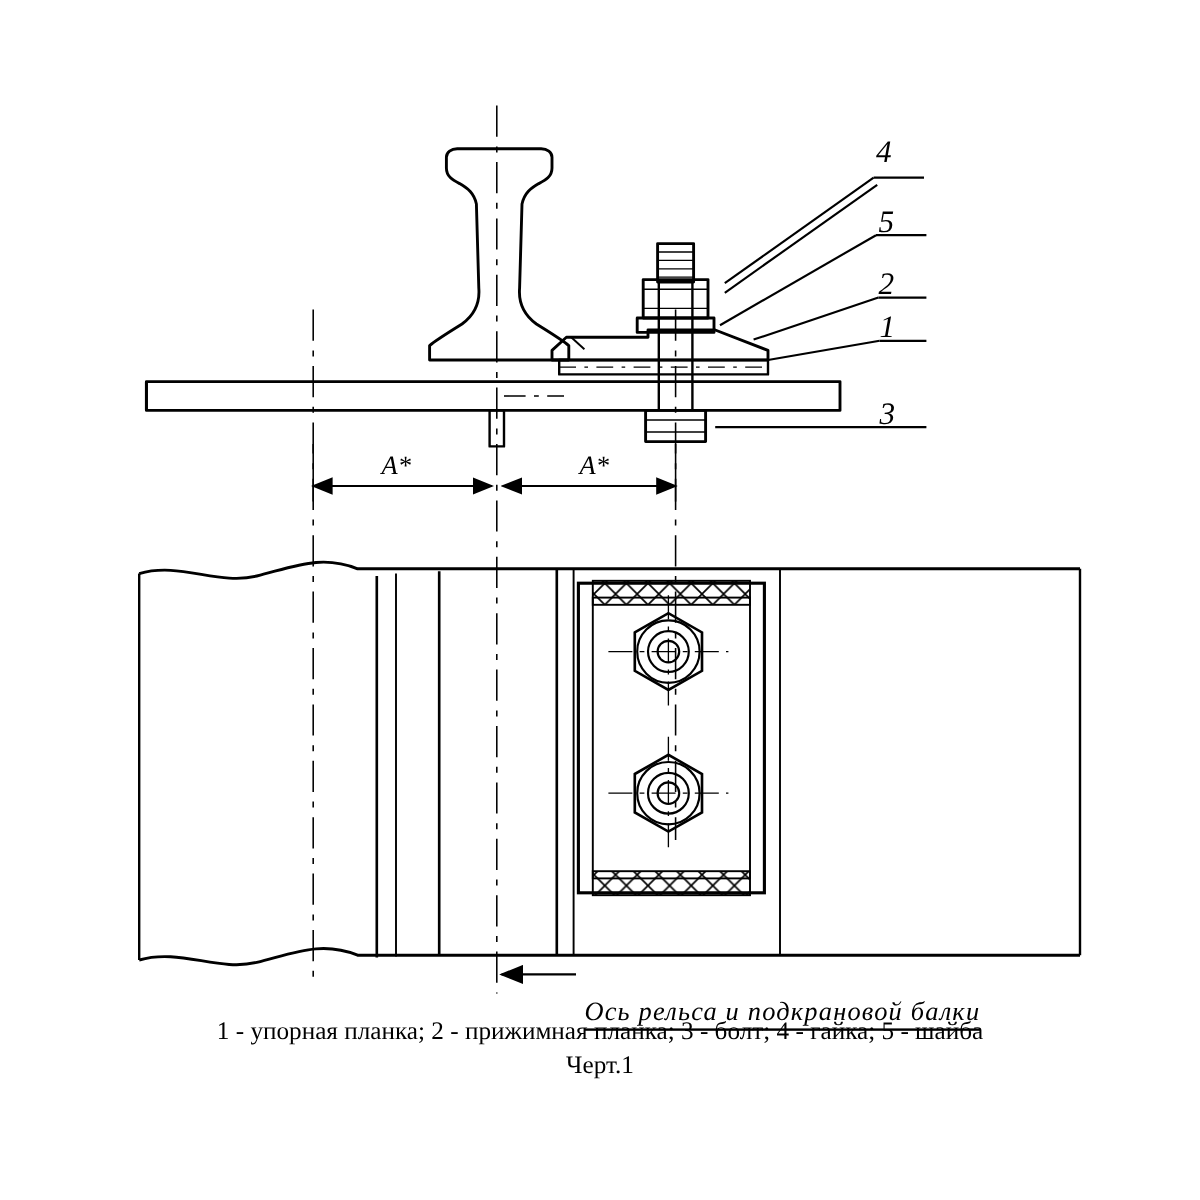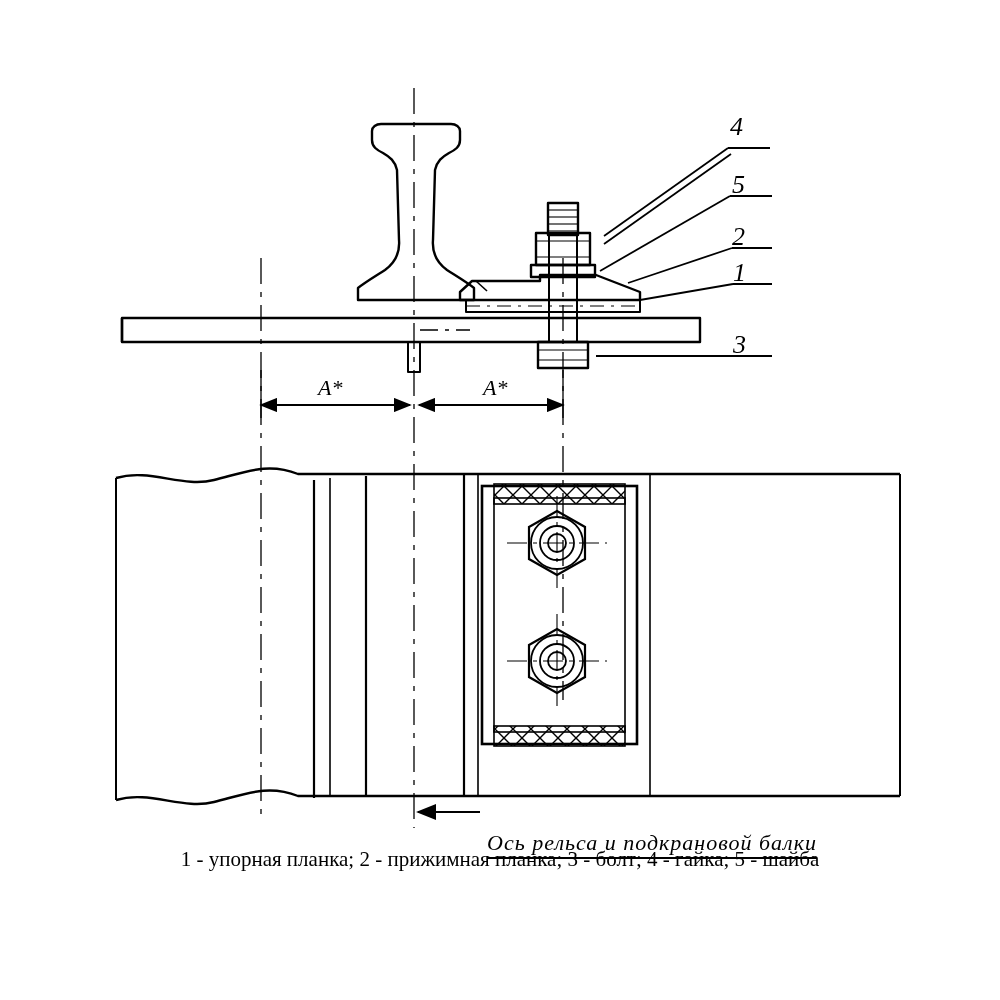--- a/index.html
+++ b/index.html
@@ -230,15 +230,16 @@
   <div class="callout-num" style="left:730px; top:112px;">4</div>
   <div class="callout-num" style="left:732px; top:170px;">5</div>
   <div class="callout-num" style="left:732px; top:222px;">2</div>
   <div class="callout-num" style="left:733px; top:258px;">1</div>
   <div class="callout-num" style="left:733px; top:330px;">3</div>
 
   <div class="axis-caption-ru" style="left:487px; top:795px;">Ось рельса и подкрановой балки</div>
 
   <div class="caption-block">
     <div class="caption-line-1">1 - упорная планка; 2 - прижимная планка; 3 - болт; 4 - гайка; 5 - шайба</div>
+    <div class="caption-line-2">Черт.1</div>
   </div>
 
 </div>
 
 </body></html>

